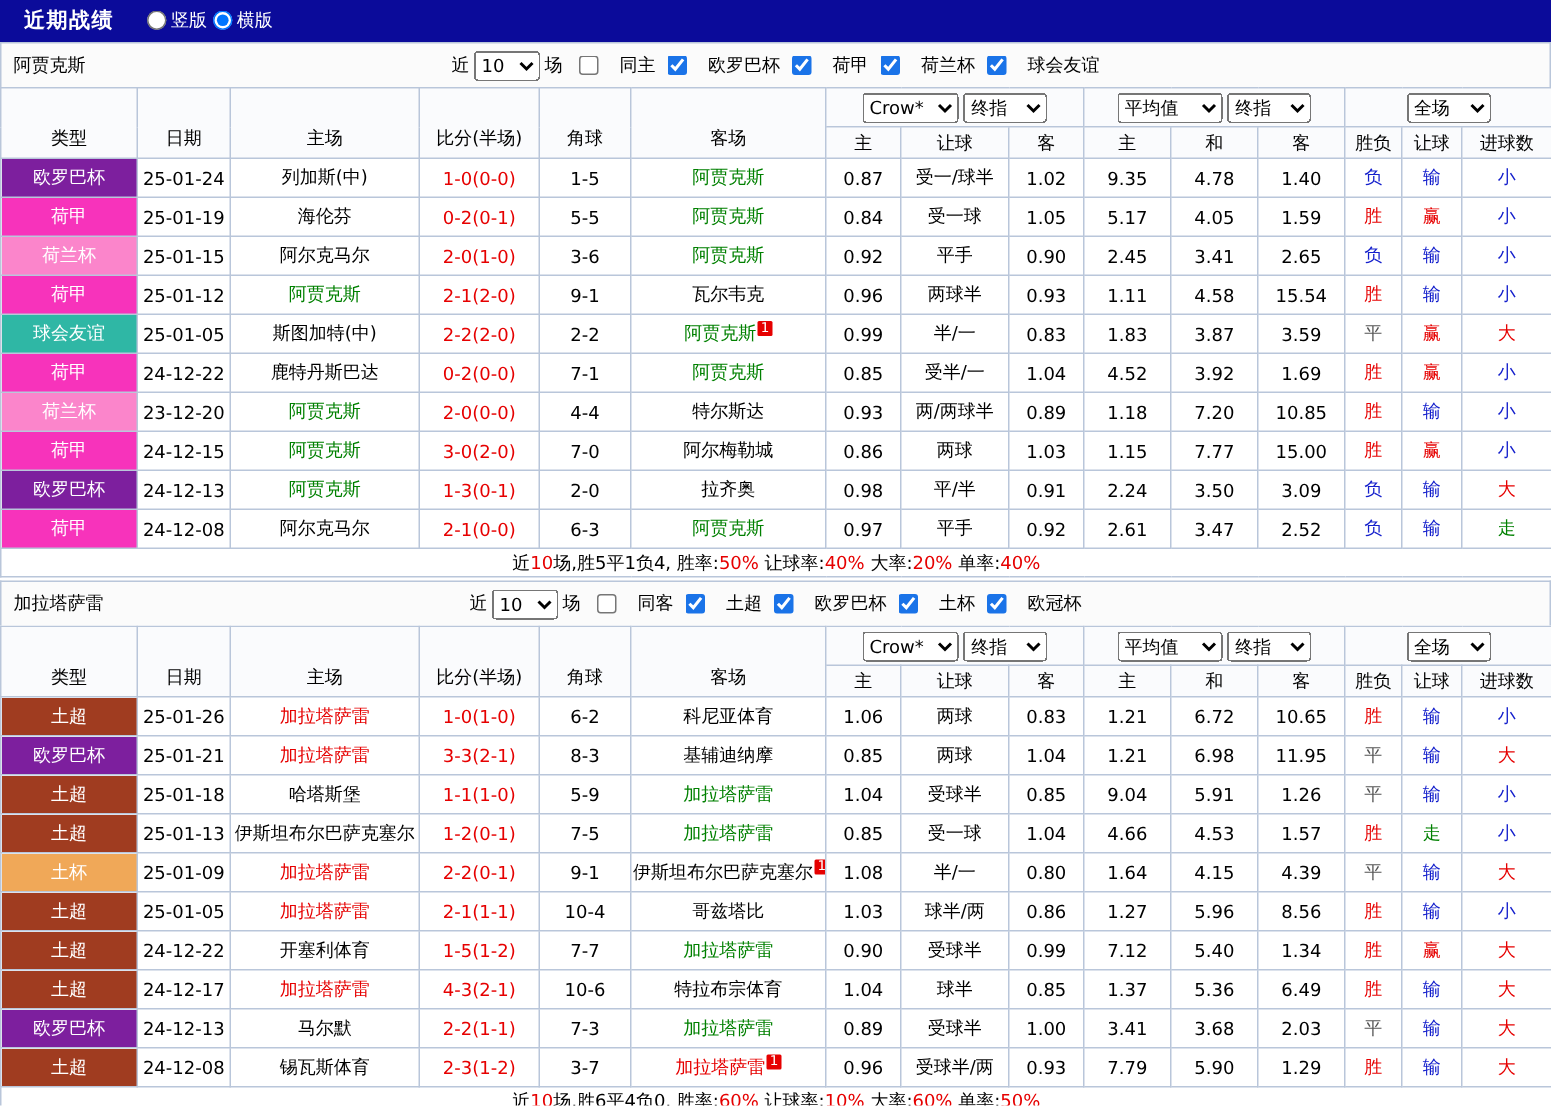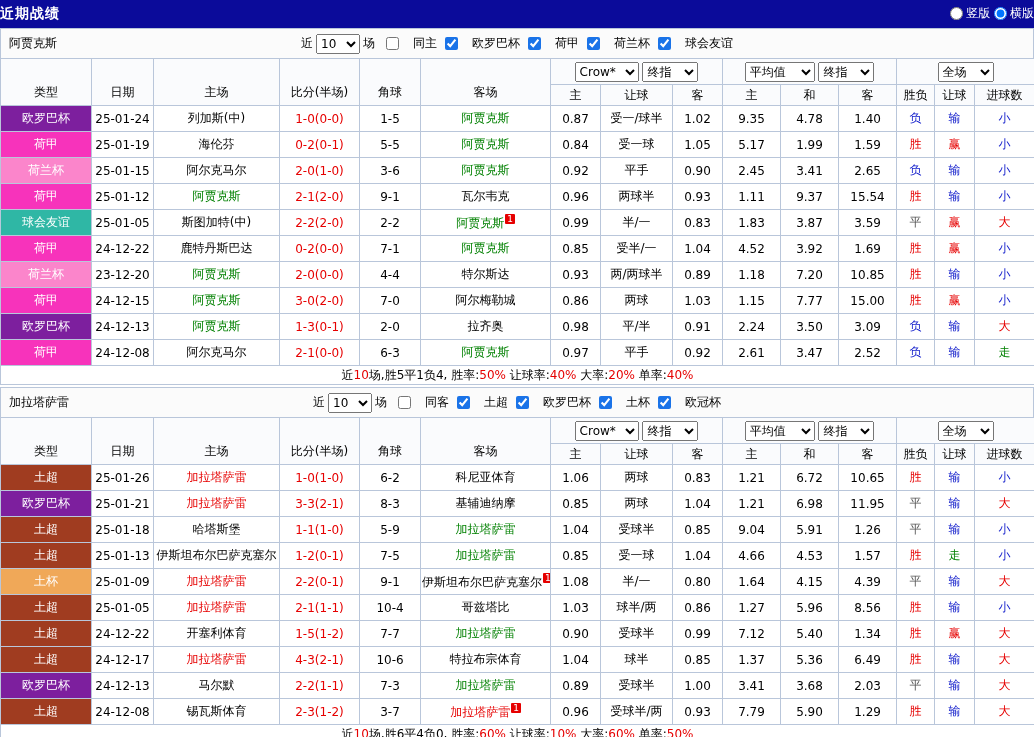--- a/index.html
+++ b/index.html
@@ -4,21 +4,21 @@
 <style>
   * { box-sizing: border-box; margin: 0; padding: 0; }
   html, body { overflow: hidden; background: #fff; }
   body {
     width: 1034px; height: 737px;
     font-family: "DejaVu Sans", "Liberation Sans", sans-serif;
     font-size: 12px; color: #000;
   }
   .topbar {
     height: 28px; background: #0b0b9a; color: #fff;
-    display: flex; align-items: center; justify-content: space-between; gap: 22px;
+    display: flex; align-items: center; justify-content: flex-start; gap: 22px; padding-left: 16px;
   }
   .topbar .title { font-weight: bold; font-size: 14px; letter-spacing: 1px; }
   .topbar label { display: inline-flex; align-items: center; gap: 3px; cursor: pointer; font-size: 12px; color: #fff; }
   .topbar input { margin: 0; }
 
   .sec-header {
     height: 30px; border: 1px solid #b9c6da; border-bottom: none;
     background: #fbfbfb; position: relative;
     display: flex; align-items: center; justify-content: center;
   }
@@ -178,21 +178,21 @@
           <td class="badge" style="background: rgb(247, 51, 187);">荷甲</td>
           <td>25-01-19</td>
           <td class="c-black">海伦芬</td>
           <td class="c-red"><span>0-2</span><span class="half">(0-1)</span></td>
           <td>5-5</td>
           <td class="c-green">阿贾克斯</td>
           <td>0.84</td>
           <td>受一球</td>
           <td>1.05</td>
           <td>5.17</td>
-          <td>1.99</td>
+          <td>4.05</td>
           <td>1.59</td>
           <td class="c-red">胜</td>
           <td class="c-red">赢</td>
           <td class="c-blue">小</td>
         </tr>
         <tr>
           <td class="badge" style="background: rgb(251, 133, 203);">荷兰杯</td>
           <td>25-01-15</td>
           <td class="c-black">阿尔克马尔</td>
           <td class="c-red"><span>2-0</span><span class="half">(1-0)</span></td>
@@ -212,21 +212,21 @@
           <td class="badge" style="background: rgb(247, 51, 187);">荷甲</td>
           <td>25-01-12</td>
           <td class="c-green">阿贾克斯</td>
           <td class="c-red"><span>2-1</span><span class="half">(2-0)</span></td>
           <td>9-1</td>
           <td class="c-black">瓦尔韦克</td>
           <td>0.96</td>
           <td>两球半</td>
           <td>0.93</td>
           <td>1.11</td>
-          <td>9.37</td>
+          <td>4.58</td>
           <td>15.54</td>
           <td class="c-red">胜</td>
           <td class="c-blue">输</td>
           <td class="c-blue">小</td>
         </tr>
         <tr>
           <td class="badge" style="background: rgb(47, 183, 165);">球会友谊</td>
           <td>25-01-05</td>
           <td class="c-black">斯图加特(中)</td>
           <td class="c-red"><span>2-2</span><span class="half">(2-0)</span></td>

